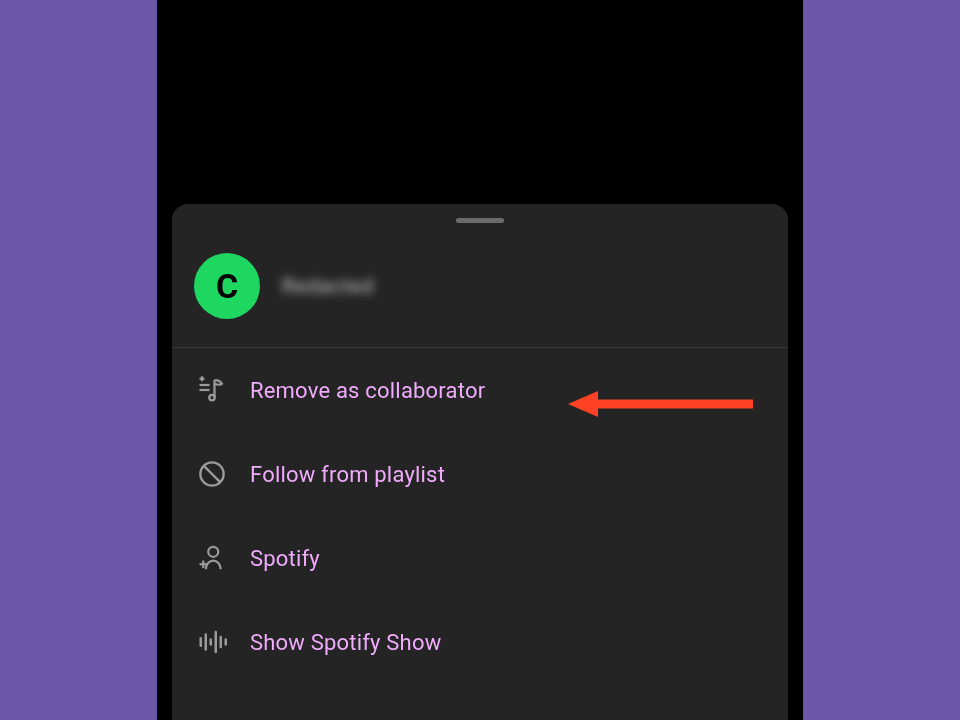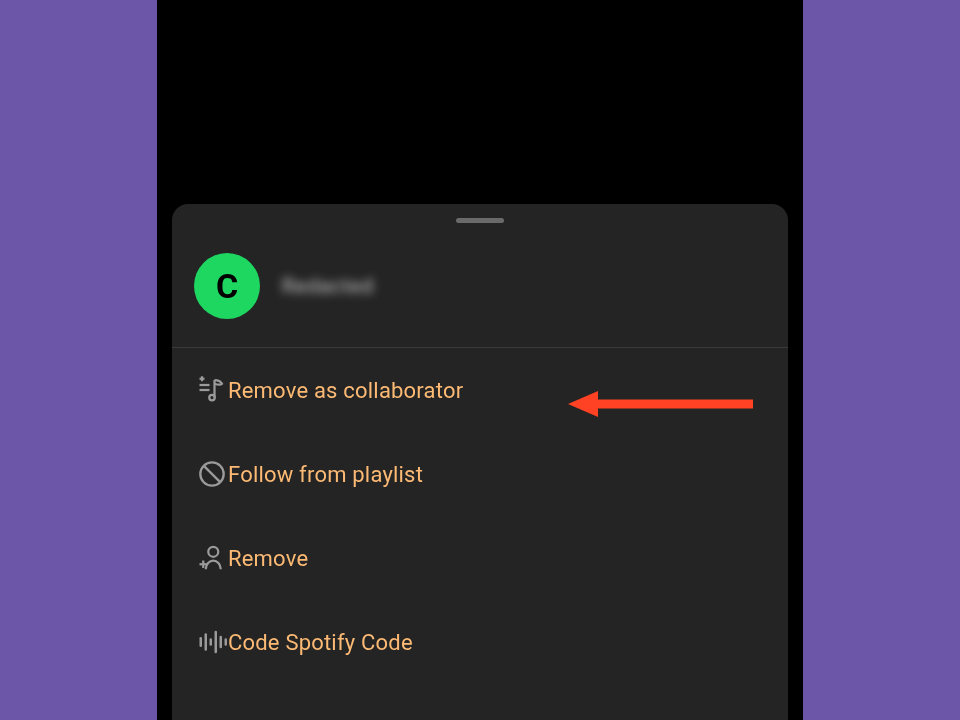--- a/index.html
+++ b/index.html
@@ -87,21 +87,22 @@
     .menu-icon {
       width: 32px;
       height: 32px;
       display: flex;
       align-items: center;
       justify-content: center;
       flex-shrink: 0;
       color: #9a9a9a;
     }
     .menu-label {
-      color: #fdba74;
+      margin-left: 22px;
+      color: #f0abfc;
       font-size: 22px;
       font-weight: 400;
       letter-spacing: 0.2px;
     }
     .annotation-arrow {
       position: absolute;
       left: 568px;
       top: 389px;
       pointer-events: none;
     }
@@ -150,35 +151,35 @@
 
         <div class="menu-item">
           <span class="menu-icon">
             <svg width="30" height="30" viewBox="0 0 24 24" fill="none" stroke="currentColor" stroke-width="1.8">
               <circle cx="13" cy="7" r="4"></circle>
               <path d="M7 21 c0-4 3-7 6-7 s6 3 6 7"></path>
               <line x1="2" y1="17" x2="8" y2="17"></line>
               <line x1="5" y1="14" x2="5" y2="20"></line>
             </svg>
           </span>
-          <span class="menu-label">Remove</span>
+          <span class="menu-label">Spotify</span>
         </div>
 
         <div class="menu-item">
           <span class="menu-icon">
             <svg width="30" height="30" viewBox="0 0 24 24" fill="none" stroke="currentColor" stroke-width="2" stroke-linecap="round">
               <line x1="3" y1="9" x2="3" y2="15"></line>
               <line x1="7" y1="6" x2="7" y2="18"></line>
               <line x1="11" y1="10" x2="11" y2="14"></line>
               <line x1="15" y1="4" x2="15" y2="20"></line>
               <line x1="19" y1="8" x2="19" y2="16"></line>
               <line x1="23" y1="10" x2="23" y2="14"></line>
             </svg>
           </span>
-          <span class="menu-label">Code Spotify Code</span>
+          <span class="menu-label">Show Spotify Show</span>
         </div>
 
       </div>
     </div>
   </div>
 </div>
 
 <svg class="annotation-arrow" width="190" height="30" viewBox="0 0 190 30">
   <line x1="28" y1="15" x2="185" y2="15" stroke="#ff4223" stroke-width="9"></line>
   <polygon points="0,15 30,2 30,28" fill="#ff4223"></polygon>

